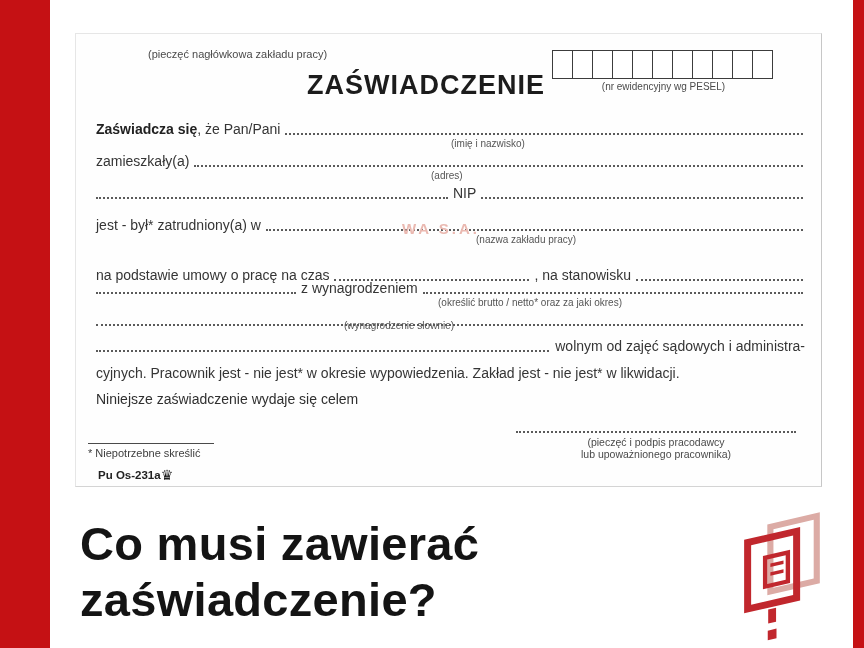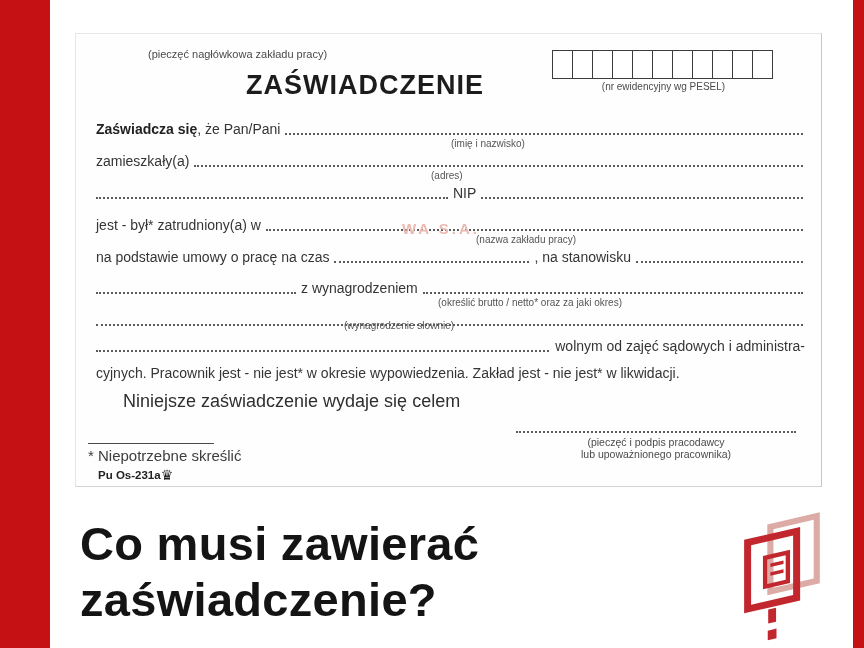--- a/index.html
+++ b/index.html
@@ -14,43 +14,43 @@
   #bar-right{right:0;width:11px;}
 
   
   #form-sheet{
     position:absolute;left:75px;top:33px;width:745px;height:452px;
     background:#fefefe;border:1px solid #e6e6e6;border-right:1px solid #c7c7c7;border-bottom:1px solid #d4d4d4;
     color:#333;
   }
   .abs{position:absolute;}
   .stamp-note{left:72px;top:14px;font-size:11px;color:#4a4a4a;}
-  .form-title{left:170px;top:36px;width:360px;
+  .form-title{left:170px;top:36px;width:360px;text-align:center;
     font-size:27px;font-weight:bold;color:#1c1c1c;letter-spacing:1px;}
   #pesel-boxes{left:477px;top:16px;display:flex;}
   .pbox{width:19px;height:27px;border:1px solid #3c3c3c;margin-left:-1px;background:#fff;}
   .pesel-cap{left:477px;top:47px;width:221px;text-align:center;font-size:10px;color:#4a4a4a;}
 
   .frow{left:20px;right:16px;display:flex;align-items:flex-end;height:17px;
     font-size:14px;color:#353535;white-space:nowrap;}
   .dots{flex:1 1 auto;border-bottom:2px dotted #5a5a5a;margin:0 2px 2px 5px;}
   .dots.fw{flex:0 0 auto;margin-right:5px;}
   .b{font-weight:bold;color:#222;}
   .cap{font-size:10px;color:#555;text-align:left;white-space:nowrap;}
 
   .watermark{left:326px;top:186px;font-size:15px;letter-spacing:3px;color:#eab9b1;font-weight:bold;}
 
   .plain{left:20px;font-size:14px;color:#353535;white-space:nowrap;}
-  .purpose{left:20px;font-size:18px;color:#2f2f2f;white-space:nowrap;margin-left:27px;}
+  .purpose{left:20px;font-size:14px;color:#2f2f2f;white-space:nowrap;}
 
   .sig-dotline{left:440px;top:397px;width:280px;border-bottom:2px dotted #5a5a5a;height:0;}
   .sig-cap{left:440px;width:280px;font-size:10.5px;color:#4a4a4a;text-align:center;line-height:1.2;}
 
   .footnote-rule{left:12px;top:409px;width:126px;border-top:1.5px solid #4a4a4a;height:0;}
-  .footnote{left:12px;top:413px;font-size:15px;color:#3d3d3d;}
+  .footnote{left:12px;top:413px;font-size:11px;color:#3d3d3d;}
 
   .form-footer{left:22px;top:434px;font-size:11.5px;color:#3a3a3a;white-space:nowrap;display:flex;align-items:center;}
   .form-footer .code{font-weight:bold;color:#222;margin-right:0;}
   .crown{font-size:14px;color:#1d1d1d;margin-right:4px;line-height:1;}
 
   
   #headline{position:absolute;left:80px;top:516px;color:#141414;
     font-size:47px;font-weight:800;line-height:1.2;letter-spacing:0.3px;}
 
   
@@ -102,21 +102,21 @@
     <span class="dots"></span>
   </div>
 
   <div class="abs frow" style="top:182px">
     <span>jest - był* zatrudniony(a) w</span>
     <span class="dots"></span>
   </div>
   <div class="abs watermark">WA S.A.</div>
   <div class="abs cap" style="left:400px;top:200px;width:150px;">(nazwa zakładu pracy)</div>
 
-  <div class="abs frow" style="top:214px">
+  <div class="abs frow" style="top:232px">
     <span>na podstawie umowy o pracę na czas</span>
     <span class="dots fw" style="width:195px;"></span>
     <span>, na stanowisku</span>
     <span class="dots"></span>
   </div>
 
   <div class="abs frow" style="top:245px">
     <span class="dots fw" style="width:200px;margin-left:0;"></span>
     <span>z wynagrodzeniem</span>
     <span class="dots"></span>

